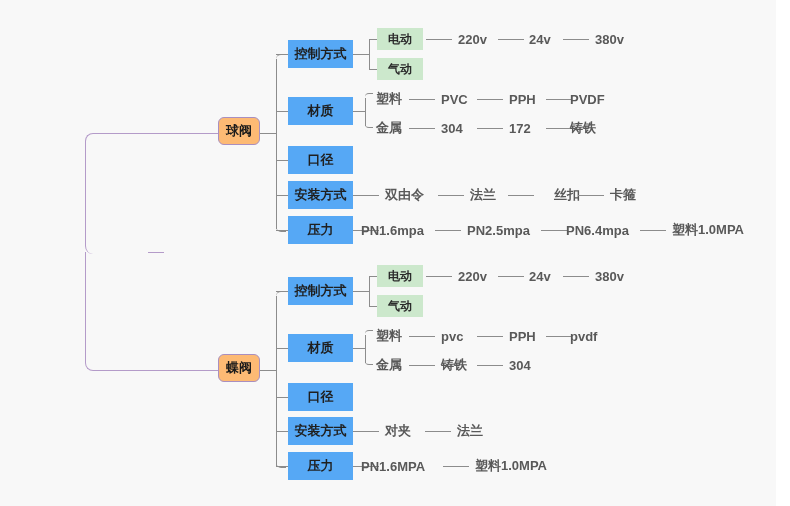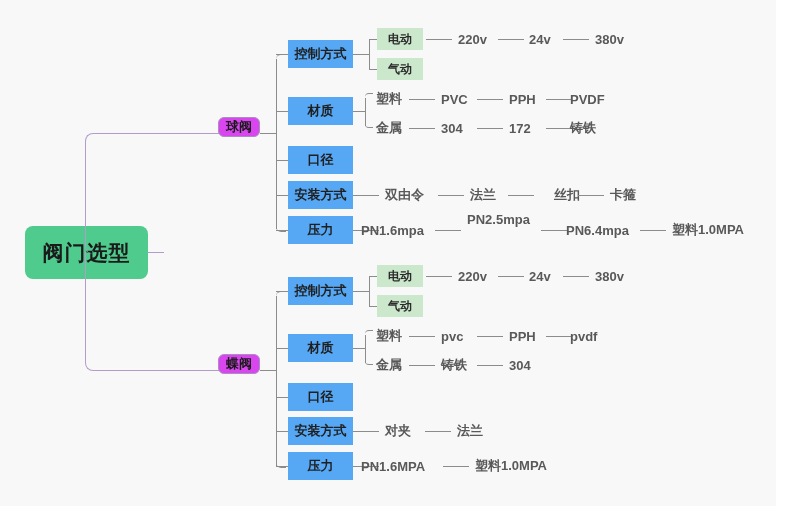--- a/index.html
+++ b/index.html
@@ -18,22 +18,22 @@
   .root{
     left:25px;top:226px;width:123px;height:53px;
     background:#4ecb8d;border-radius:8px;
     color:#1a1a1a;font-size:21px;font-weight:700;
     display:flex;align-items:center;justify-content:center;
     letter-spacing:1px;
   }
 
   
   .lvl1{
-    background:#d946ef;border:1px solid #a98fc0;border-radius:6px;
-    width:42px;height:20px;color:#1a1a1a;font-size:13px;font-weight:700;
+    background:#fdba74;border:1px solid #a98fc0;border-radius:6px;
+    width:42px;height:28px;color:#1a1a1a;font-size:13px;font-weight:700;
     display:flex;align-items:center;justify-content:center;
   }
 
   
   .lvl2{
     background:#56a8f5;width:65px;height:28px;
     color:#1f1f1f;font-size:13px;font-weight:700;
     display:flex;align-items:center;justify-content:center;
   }
 
@@ -62,21 +62,20 @@
   
   .pbrk{position:absolute;border:1px solid #b49bc9;border-right:none;
         border-radius:8px 0 0 8px;}
   .pstem{position:absolute;height:1px;background:#b49bc9;}
 </style>
 </head>
 <body>
 
 <div id="canvas">
 
-  <div class="node root">阀门选型</div>
 
   <div class="pstem" style="left:148px;top:252px;width:16px;"></div>
 
   <div class="pbrk" style="left:85px;top:133px;width:135px;height:120px;border-right:none;border-bottom:none;"></div>
 
   <div class="pbrk" style="left:85px;top:252px;width:135px;height:118px;border-top:none;border-radius:0 0 0 8px;"></div>
 
   <div class="node lvl1" style="left:218px;top:117px;">球阀</div>
 
   <div class="hline" style="left:260px;top:133px;width:16px;"></div>
@@ -140,21 +139,21 @@
   <div class="leaf cn" style="position:absolute;left:554px;top:186px;">丝扣</div>
   <div class="dash" style="left:578px;top:195px;"></div>
   <div class="leaf cn" style="position:absolute;left:610px;top:186px;">卡箍</div>
 
   <div class="node lvl2" style="left:288px;top:216px;">压力</div>
   <div class="hline" style="left:276px;top:230px;width:12px;"></div>
   <div class="brk" style="left:276px;top:223px;width:10px;height:8px;border-top:none;border-left:none;border-radius:0 0 0 5px;"></div>
   <div class="dash" style="left:353px;top:230px;"></div>
   <div class="leaf" style="position:absolute;left:361px;top:221px;">PN1.6mpa</div>
   <div class="dash" style="left:435px;top:230px;"></div>
-  <div class="leaf" style="position:absolute;left:467px;top:210px;">PN2.5mpa</div>
+  <div class="leaf" style="position:absolute;left:467px;top:221px;">PN2.5mpa</div>
   <div class="dash" style="left:541px;top:230px;"></div>
   <div class="leaf" style="position:absolute;left:566px;top:221px;">PN6.4mpa</div>
   <div class="dash" style="left:640px;top:230px;"></div>
   <div class="leaf" style="position:absolute;left:672px;top:221px;">塑料1.0MPA</div>
 
   <div class="node lvl1" style="left:218px;top:354px;">蝶阀</div>
 
   <div class="hline" style="left:260px;top:370px;width:16px;"></div>
   <div class="vline" style="left:276px;top:296px;height:170px;"></div>
   <div class="brk" style="left:276px;top:291px;width:10px;height:10px;border-bottom:none;border-left:none;border-radius:5px 0 0 0;"></div>

